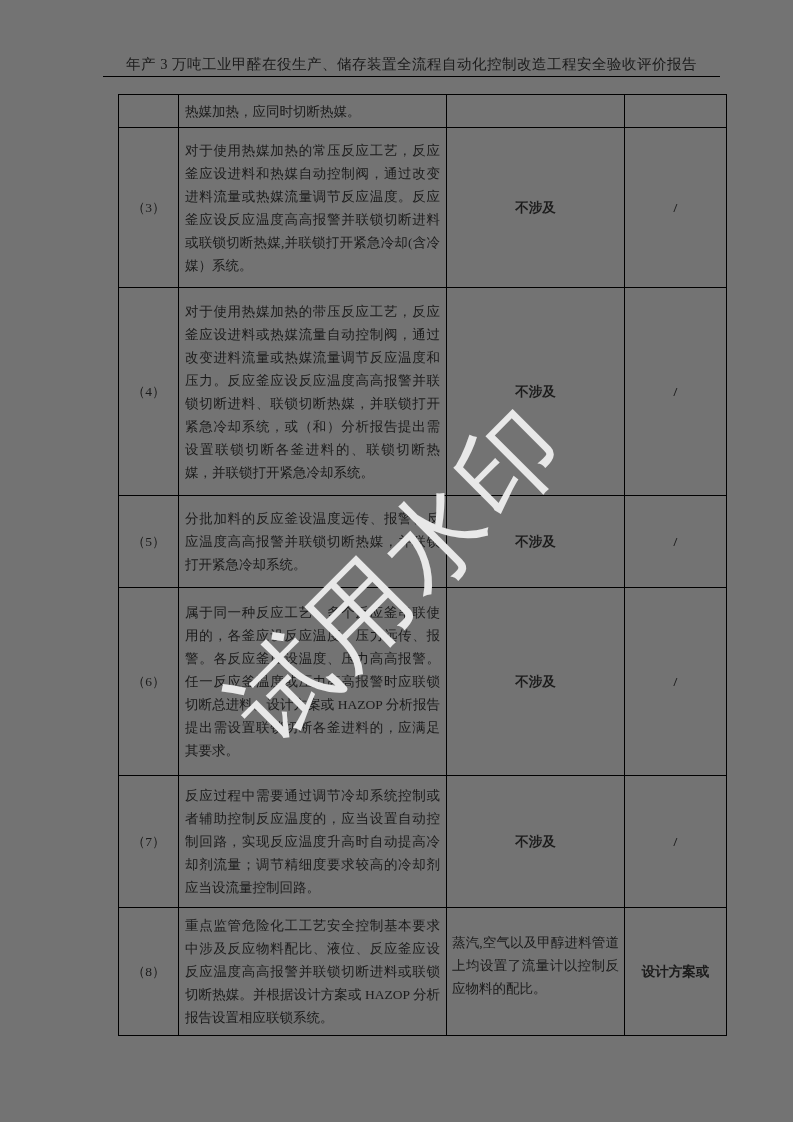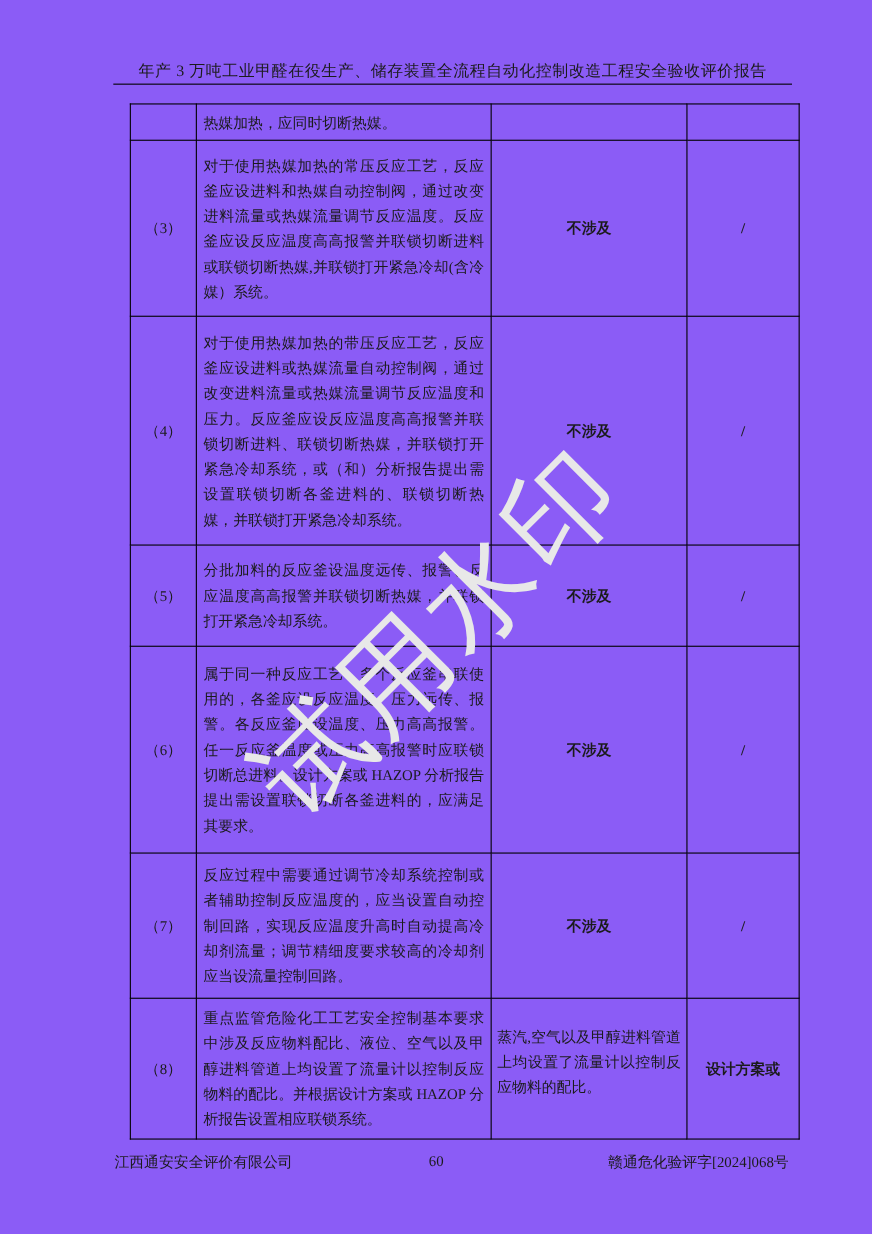--- a/index.html
+++ b/index.html
@@ -1,20 +1,20 @@
 <!DOCTYPE html>
 <html><head>
 <meta charset="utf-8">
 <style>
   html,body { margin:0; padding:0; background:#ffffff; }
   .page {
     position: relative;
     width: 793px;
     height: 1122px;
-    background: #8b5cf6;
+    background: #737373;
     font-family: "Liberation Serif", "DejaVu Serif", serif;
     color: #1b1b1b;
     overflow: hidden;
   }
   .header-title {
     position: absolute;
     top: 55px;
     left: 103px;
     width: 617px;
     text-align: center;
@@ -123,26 +123,21 @@
         <td class="cell-con">/</td>
       </tr>
       <tr style="height:132px">
         <td class="cell-no">（7）</td>
         <td class="cell-req">反应过程中需要通过调节冷却系统控制或者辅助控制反应温度的，应当设置自动控制回路，实现反应温度升高时自动提高冷却剂流量；调节精细度要求较高的冷却剂应当设流量控制回路。</td>
         <td class="cell-sit-center">不涉及</td>
         <td class="cell-con">/</td>
       </tr>
       <tr style="height:128px">
         <td class="cell-no">（8）</td>
-        <td class="cell-req">重点监管危险化工工艺安全控制基本要求中涉及反应物料配比、液位、空气以及甲醇进料管道上均设置了流量计以控制反应物料的配比。并根据设计方案或 HAZOP 分析报告设置相应联锁系统。</td>
+        <td class="cell-req">重点监管危险化工工艺安全控制基本要求中涉及反应物料配比、液位、反应釜应设反应温度高高报警并联锁切断进料或联锁切断热媒。并根据设计方案或 HAZOP 分析报告设置相应联锁系统。</td>
         <td class="cell-sit-left">蒸汽,空气以及甲醇进料管道上均设置了流量计以控制反应物料的配比。</td>
         <td class="cell-con">设计方案或</td>
       </tr>
     </tbody>
   </table>
 
-  <div class="footer">
-    <span class="footer-company">江西通安安全评价有限公司</span>
-    <span class="footer-page">60</span>
-    <span class="footer-doc">赣通危化验评字[2024]068号</span>
-  </div>
 
 </div>
 
 </body></html>

